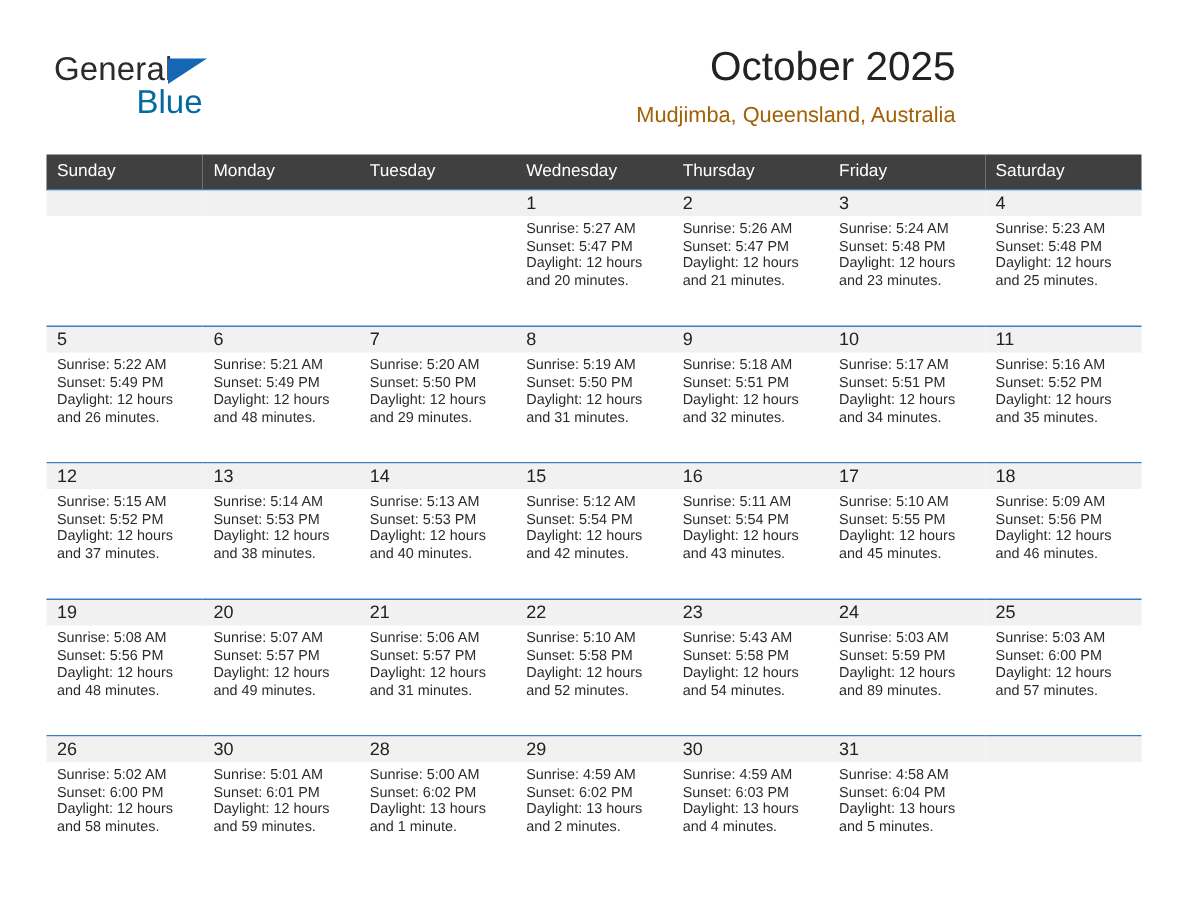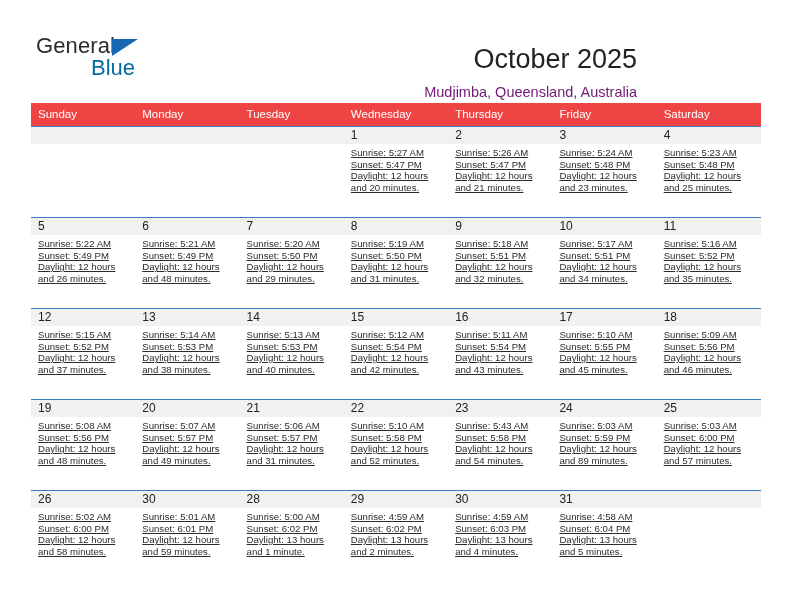--- a/index.html
+++ b/index.html
@@ -59,50 +59,50 @@
     left: 55px;
     top: 22px;
     font-size: 22px;
     color: #0369a1;
     font-family: "Liberation Sans", sans-serif;
   }
 
   .title-block {
     position: absolute;
     right: 36px;
-    top: 43px;
+    top: 28px;
     text-align: right;
   }
   .cal-title {
     font-size: 27px;
     color: #222222;
     line-height: 32px;
     font-weight: 400;
     white-space: nowrap;
   }
   .cal-subtitle {
     margin-top: 9px;
     font-size: 14.5px;
-    color: #701a75;
+    color: #a16207;
     line-height: 17px;
     font-weight: 400;
     white-space: nowrap;
   }
 
   
   .calendar {
     position: absolute;
     left: 31px;
     top: 103px;
     width: 730px;
     border-collapse: collapse;
     table-layout: fixed;
   }
   .calendar th {
-    background: #ef4444;
+    background: #404040;
     color: #ffffff;
     font-size: 11.5px;
     font-weight: normal;
     text-align: left;
     padding: 5px 0 5px 7px;
     height: 12px;
     line-height: 13px;
   }
   .calendar td {
     vertical-align: top;
@@ -127,21 +127,20 @@
     color: #222222;
   }
   .daynum-band.blank {
     color: transparent;
   }
   .details {
     padding: 3px 6px 0 7px;
     font-size: 9.6px;
     line-height: 11.6px;
     color: #2c2c2c;
-    text-decoration: underline;
   }
   .details div {
     white-space: nowrap;
   }
 </style>
 </head>
 <body>
 
 <div class="page">
 

